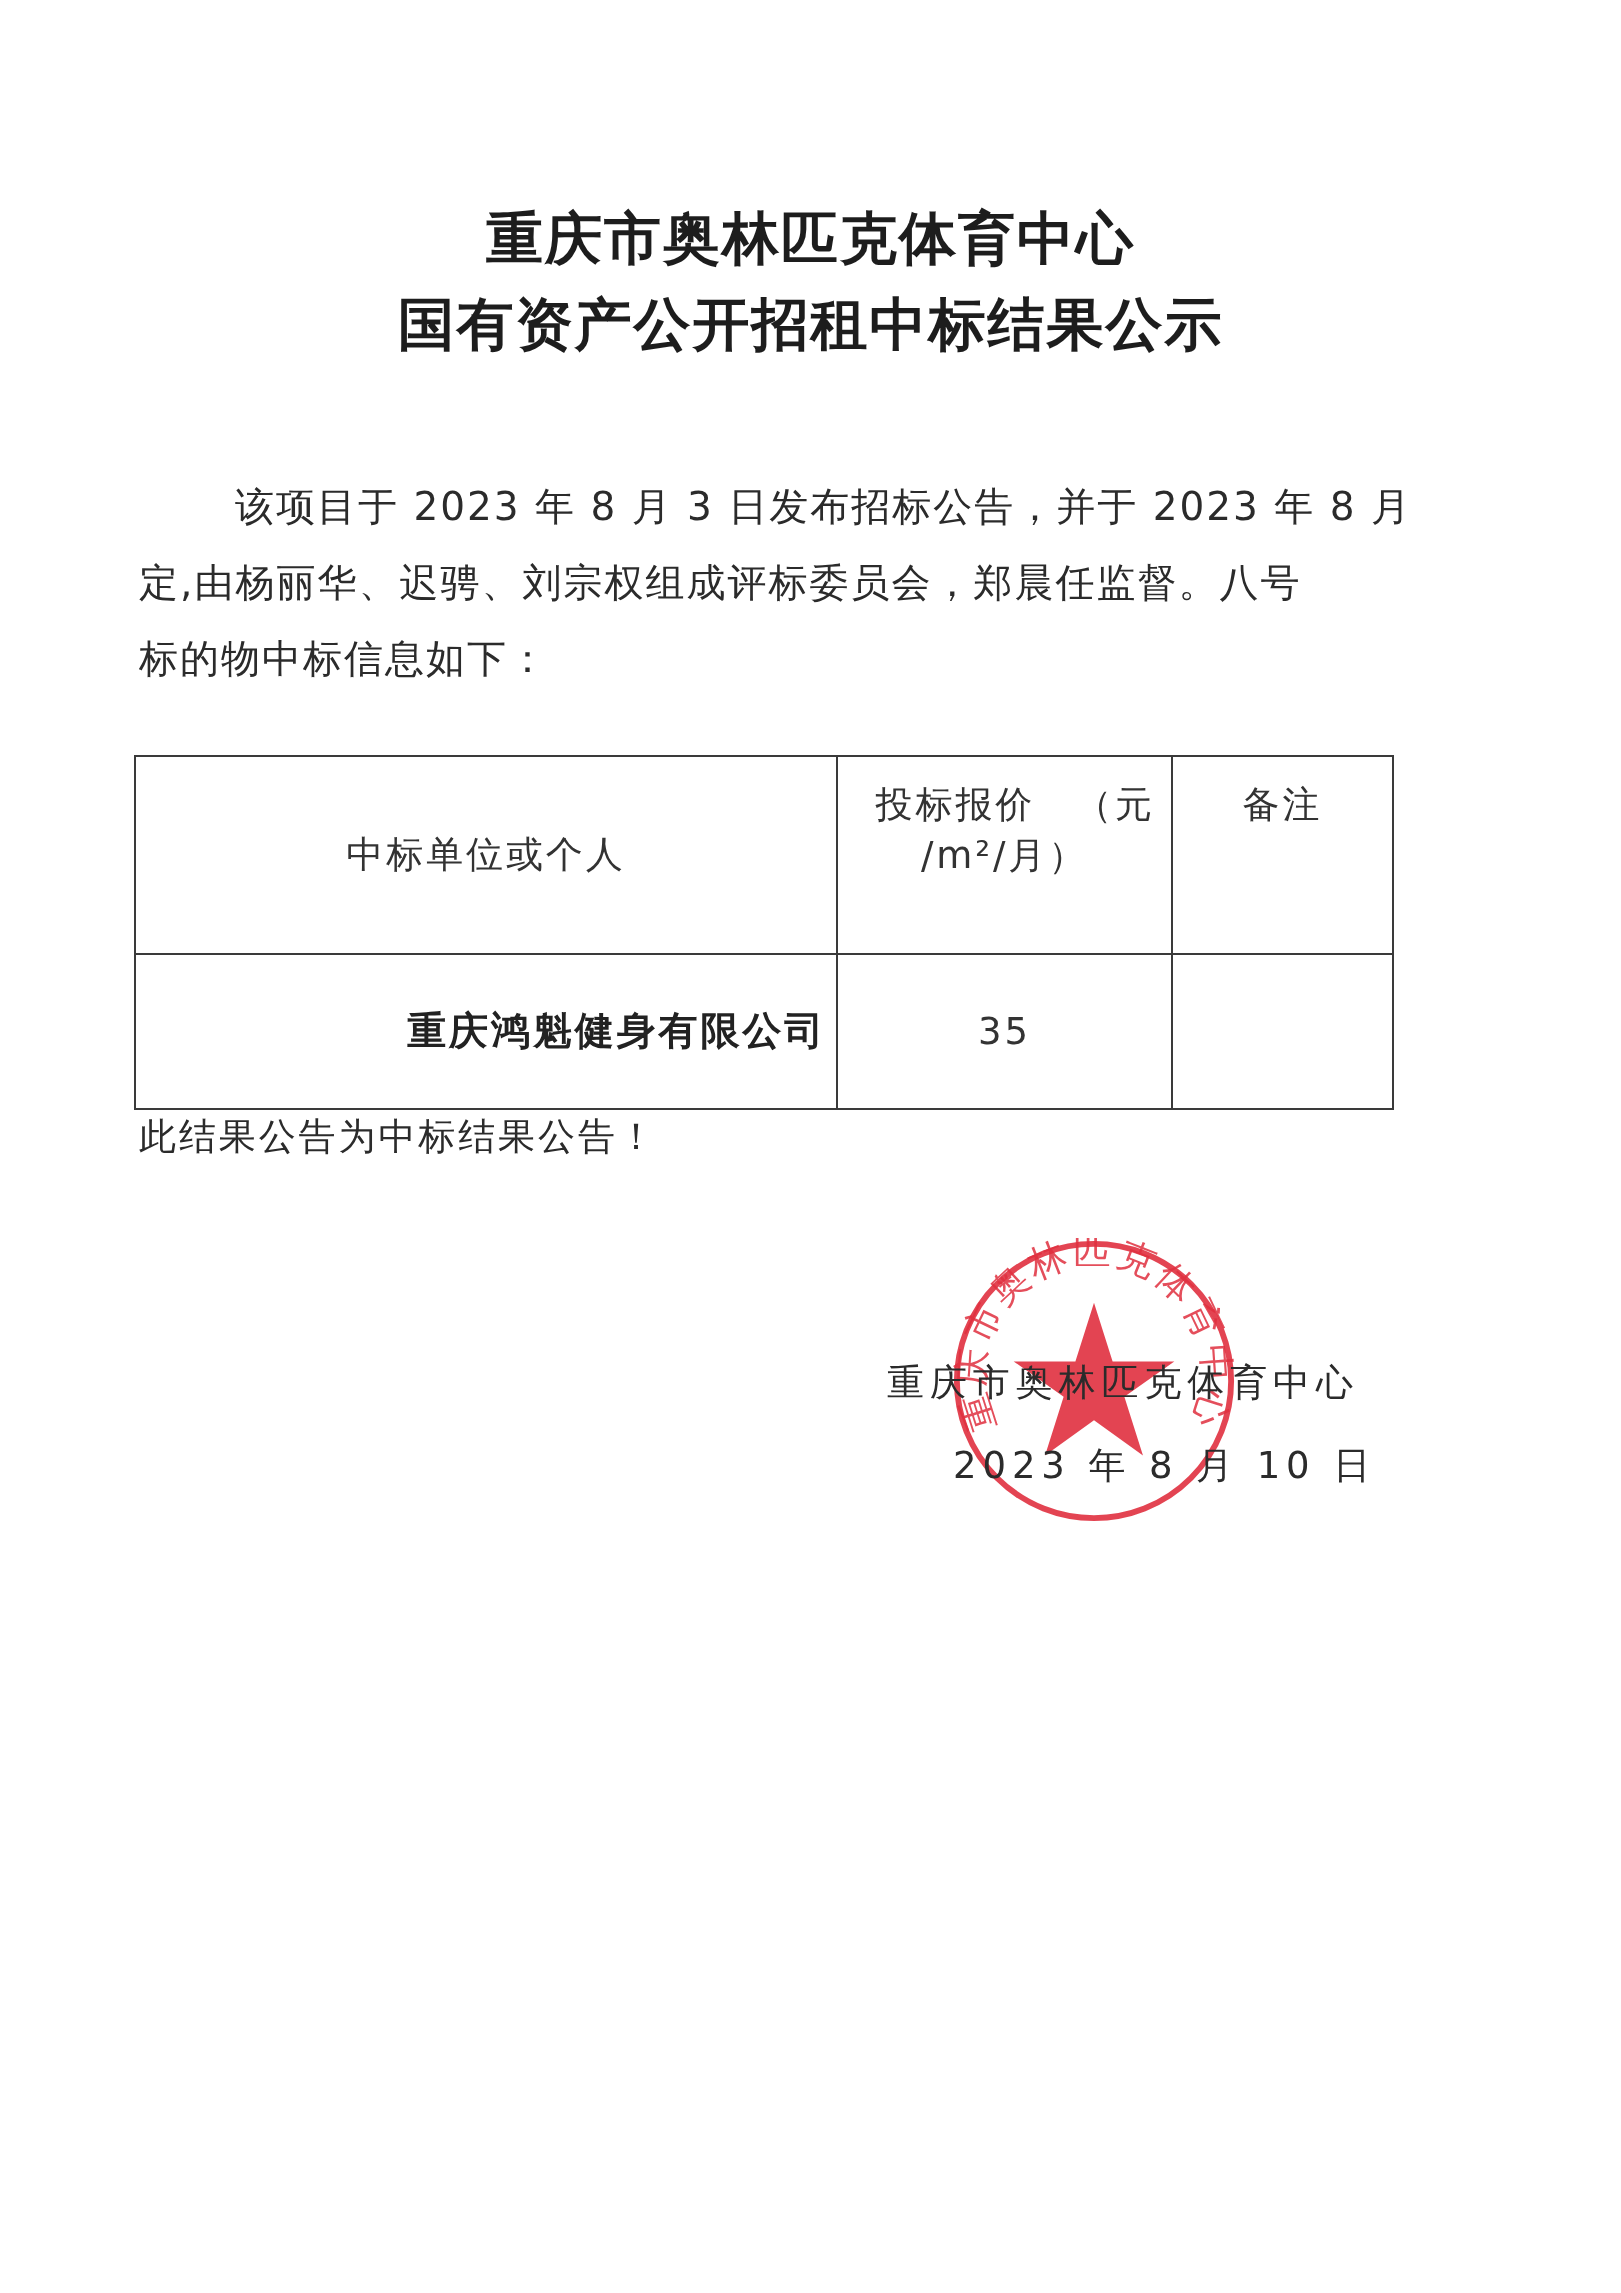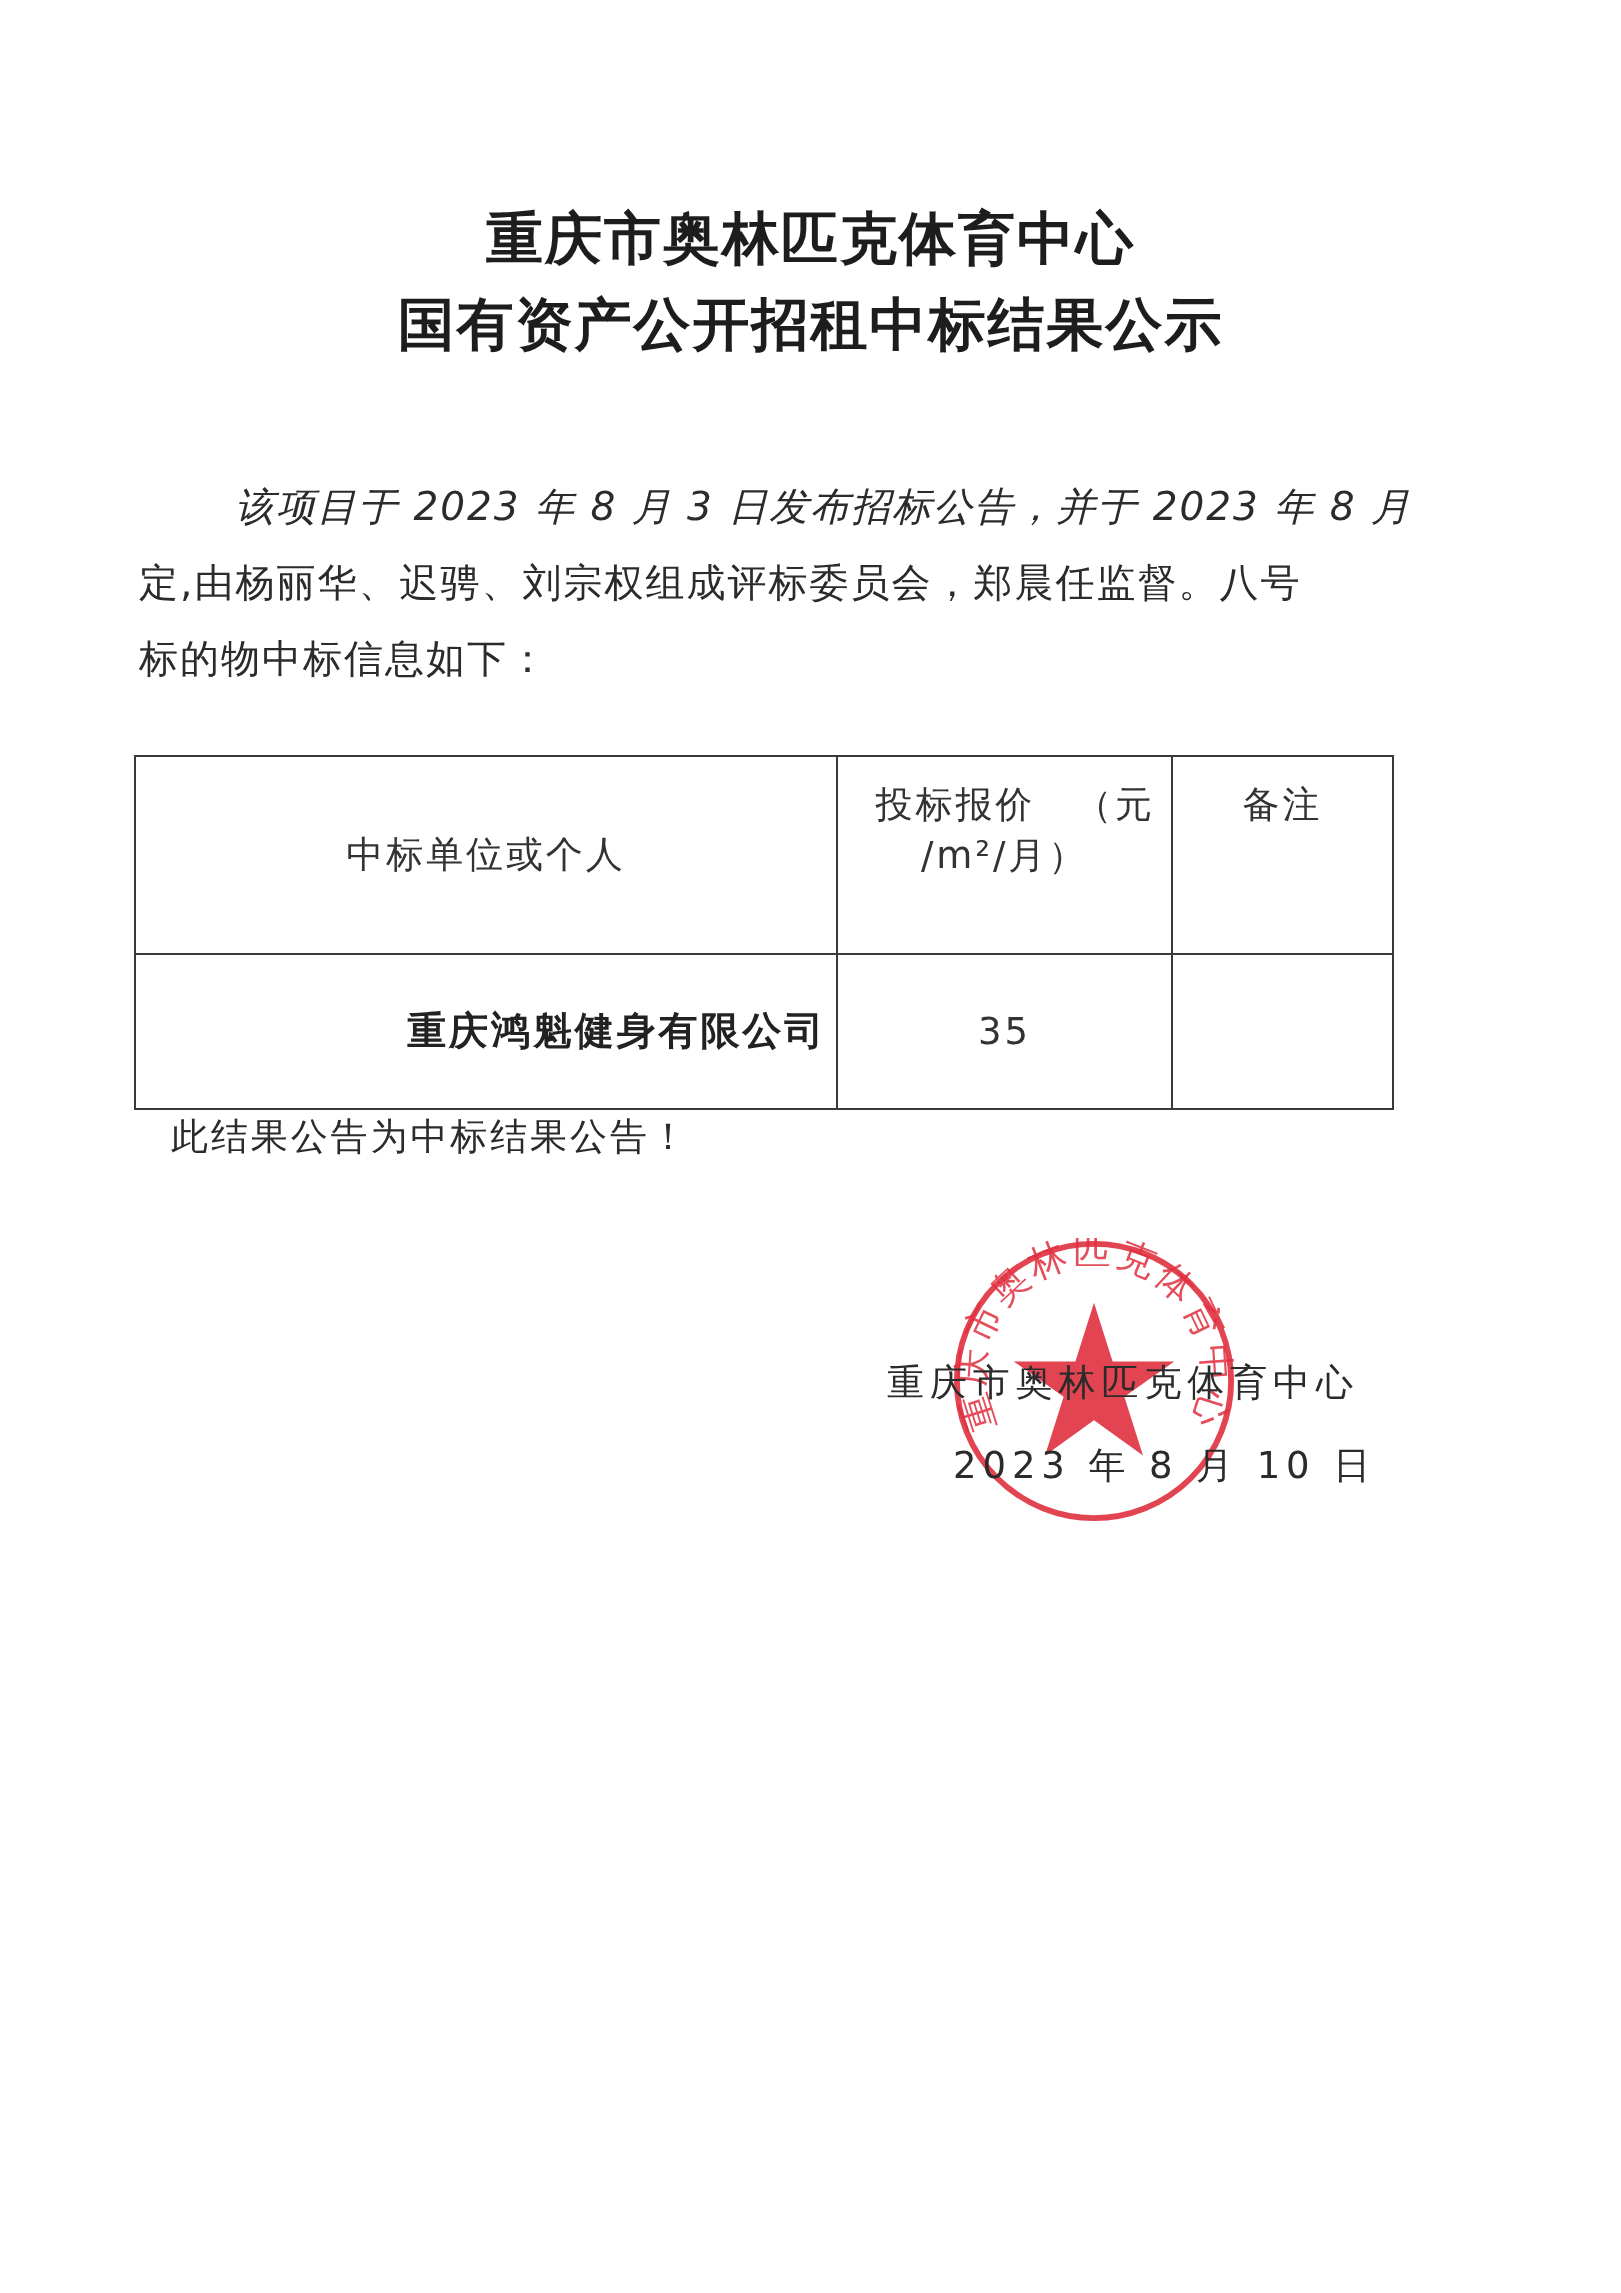--- a/index.html
+++ b/index.html
@@ -32,21 +32,21 @@
   .para {
     position: absolute;
     left: 139px;
     width: 1264px;
     font-size: 39px;
     line-height: 76px;
     color: #2b2b2b;
     letter-spacing: 2px;
   }
   .para .line { display: block; white-space: nowrap; }
-  .para .indent { padding-left: 96px; font-style: italic; }
+  .para .indent { padding-left: 96px; }
 
   table.result {
     position: absolute;
     left: 134px;
     top: 755px;
     width: 1258px;
     height: 329px;
     border-collapse: collapse;
     table-layout: fixed;
   }
@@ -67,21 +67,20 @@
   .col2 { width: 335px; }
   .col3 { width: 221px; }
 
   .closing {
     position: absolute;
     left: 139px;
     top: 1112px;
     font-size: 37px;
     color: #2b2b2b;
     letter-spacing: 2.9px;
-    margin-left: 32px;
   }
 
   .seal {
     position: absolute;
     left: 951px;
     top: 1238px;
     width: 286px;
     height: 286px;
   }
 

